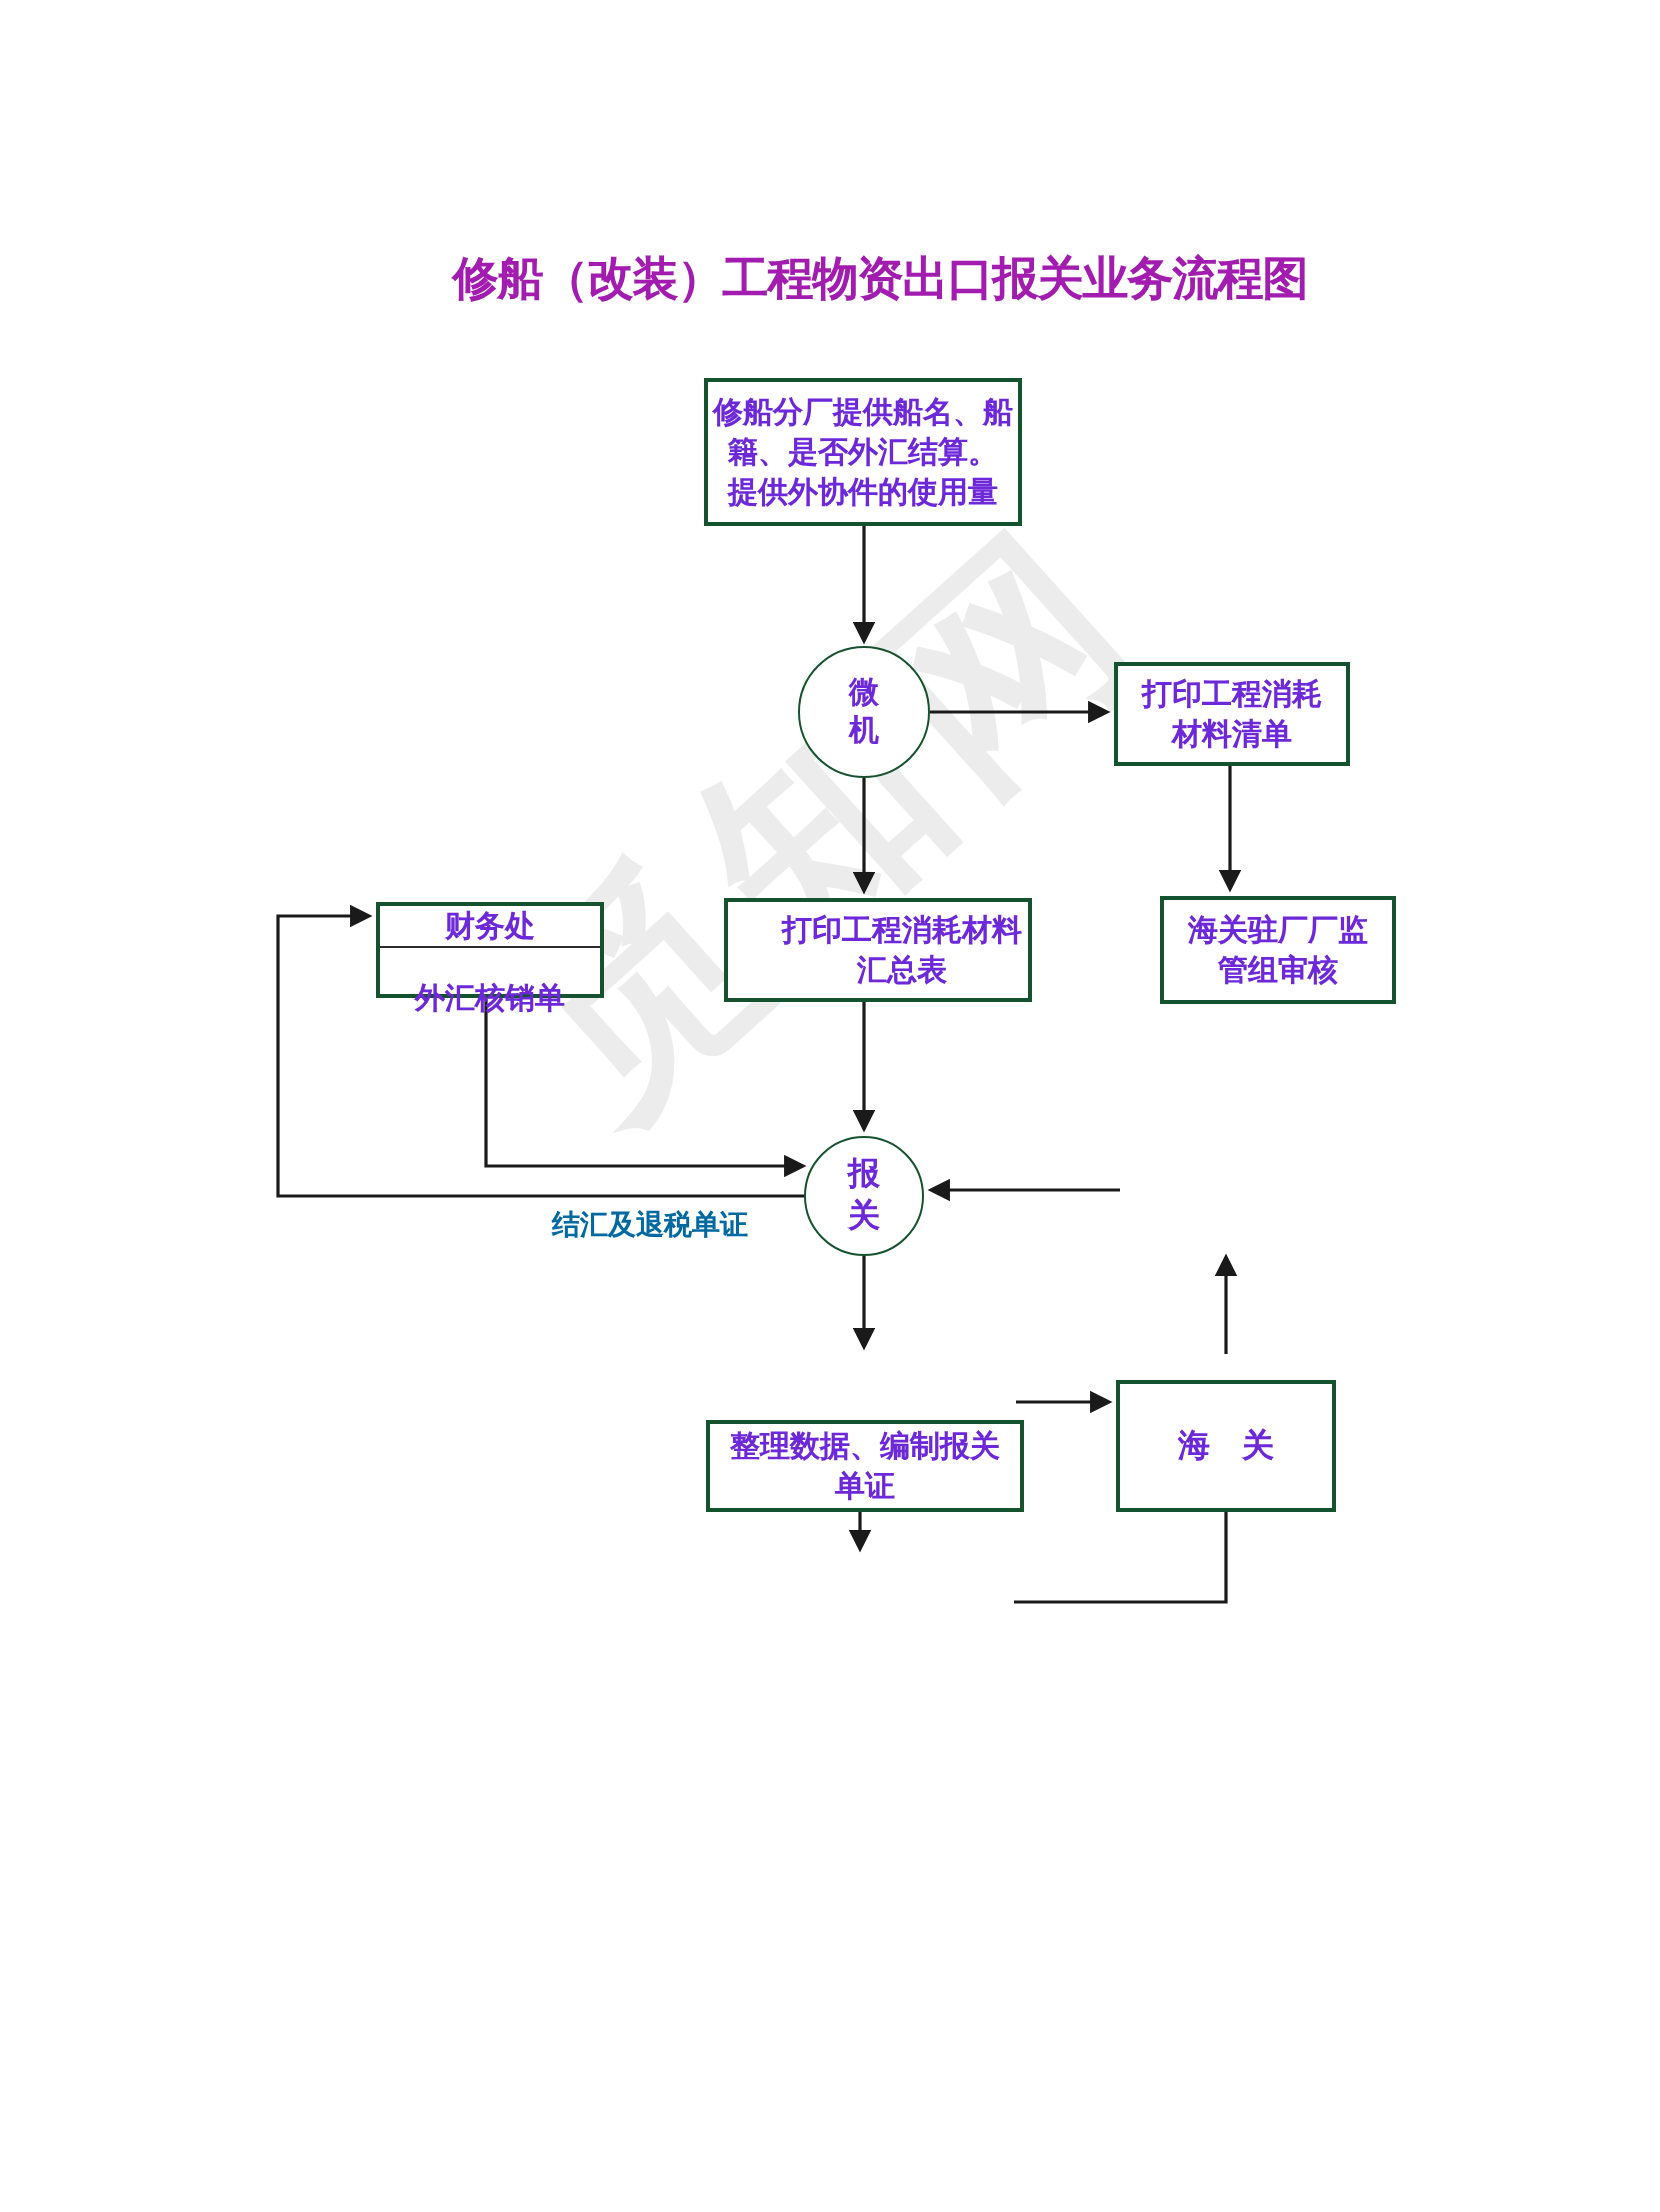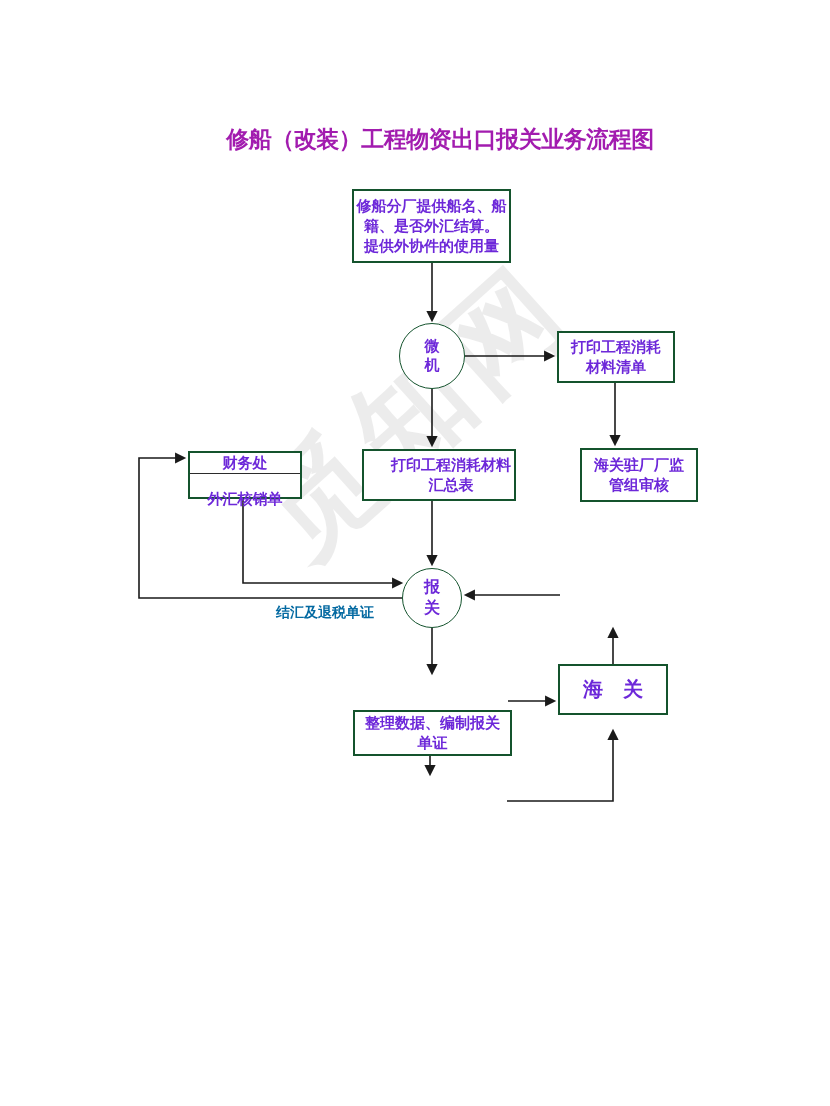--- a/index.html
+++ b/index.html
@@ -61,21 +61,21 @@
   #node-print-list{left:557px;top:331px;width:118px;height:52px;}
   #node-customs-review{left:580px;top:448px;width:118px;height:54px;}
   #node-print-summary{left:362px;top:449px;width:154px;height:52px;padding-left:24px;}
   #node-finance{left:188px;top:451px;width:114px;height:48px;padding:0;justify-content:stretch;gap:15px;}
   #node-finance .cell{width:100%;display:flex;align-items:center;justify-content:center;}
   #node-finance .cell.top{height:20px;border-bottom:1.6px solid #2b2b2b;}
   #node-finance .cell.bottom{flex:1;}
   #node-declare{left:402px;top:568px;width:60px;height:60px;font-size:16px;}
   #node-settlement{left:560px;top:569px;width:112px;height:56px;}
   #node-organize{left:353px;top:677px;width:159px;height:46px;margin-top:33px;}
-  #node-customs{left:558px;top:664px;width:110px;height:51px;font-size:20px;}
+  #node-customs{left:558px;top:690px;width:110px;height:66px;font-size:16px;}
   #node-broker{left:362px;top:778px;width:145px;height:56px;}
   .edge-label{
     position:absolute;
     left:262px;top:604px;width:112px;
     text-align:right;
     font-size:14px;
     font-weight:bold;
     color:#0369a1;
     z-index:2;
     white-space:nowrap;

